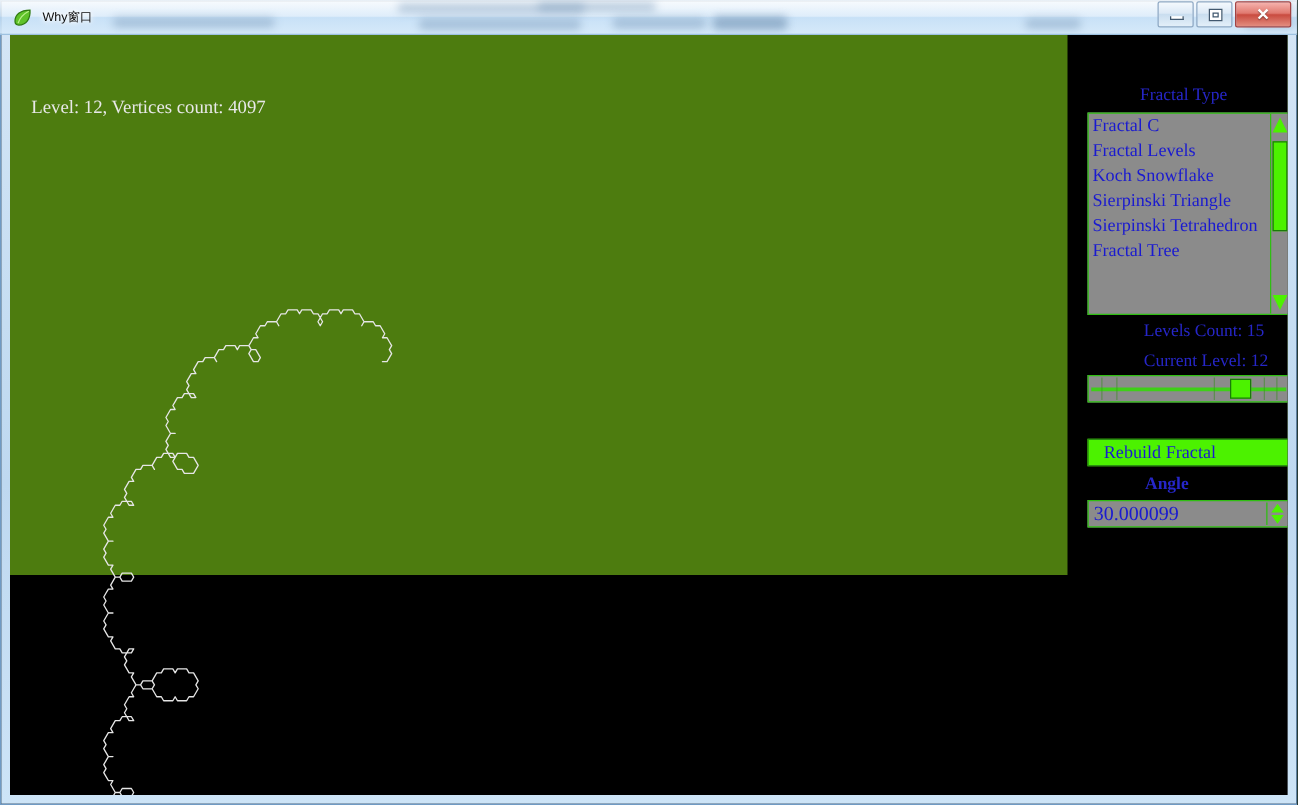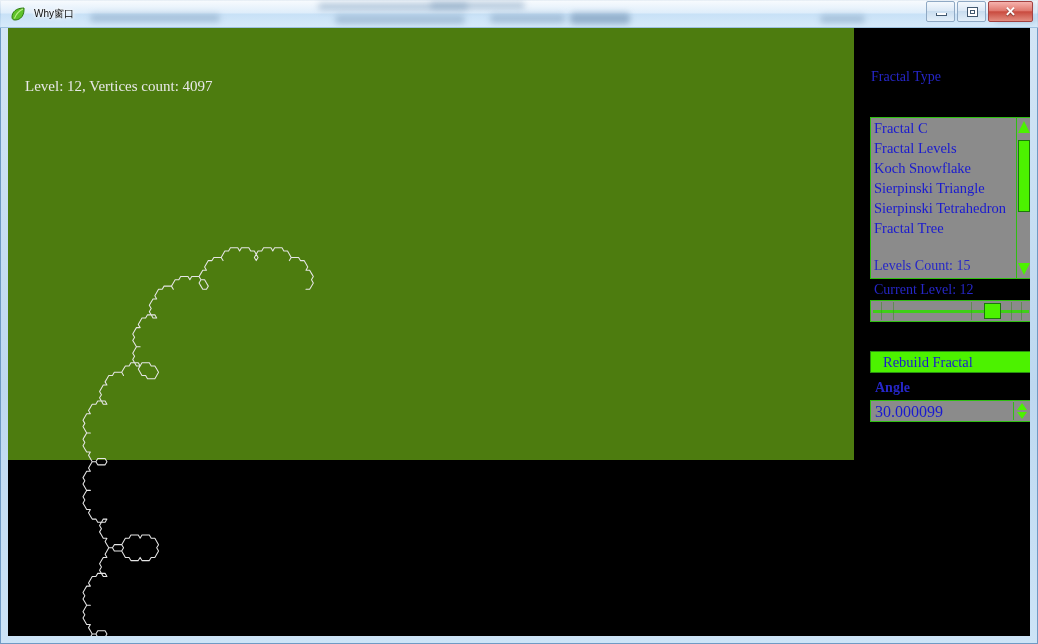--- a/index.html
+++ b/index.html
@@ -149,36 +149,36 @@
     left: 846px; top: 0;
     width: 176px; height: 608px;
     background: #000;
   }
   .panel-label {
     position: absolute;
     font-family: "Liberation Serif", serif;
     font-size: 14px;
     color: #2626c8;
     white-space: nowrap;
+    margin-left: 41px;
   }
   #label-fractal-type { left: 17px; top: 41px; }
   #label-levels-count { left: 20px; top: 230px; }
   #label-current-level { left: 20px; top: 254px; }
   #label-angle        { left: 21px; top: 352px; font-weight: bold; }
 
   
   #listbox {
     position: absolute;
     left: 16px; top: 62px;
     width: 162px; height: 162px;
     box-sizing: border-box;
     border: 1px solid #2fbf12;
     background: #8b8b8b;
     overflow: hidden;
-    margin-top: 27px;
   }
   #list-items {
     position: absolute;
     left: 0; top: 0;
     width: 145px; height: 160px;
   }
   .list-item {
     height: 20px;
     line-height: 20px;
     padding-left: 3px;

